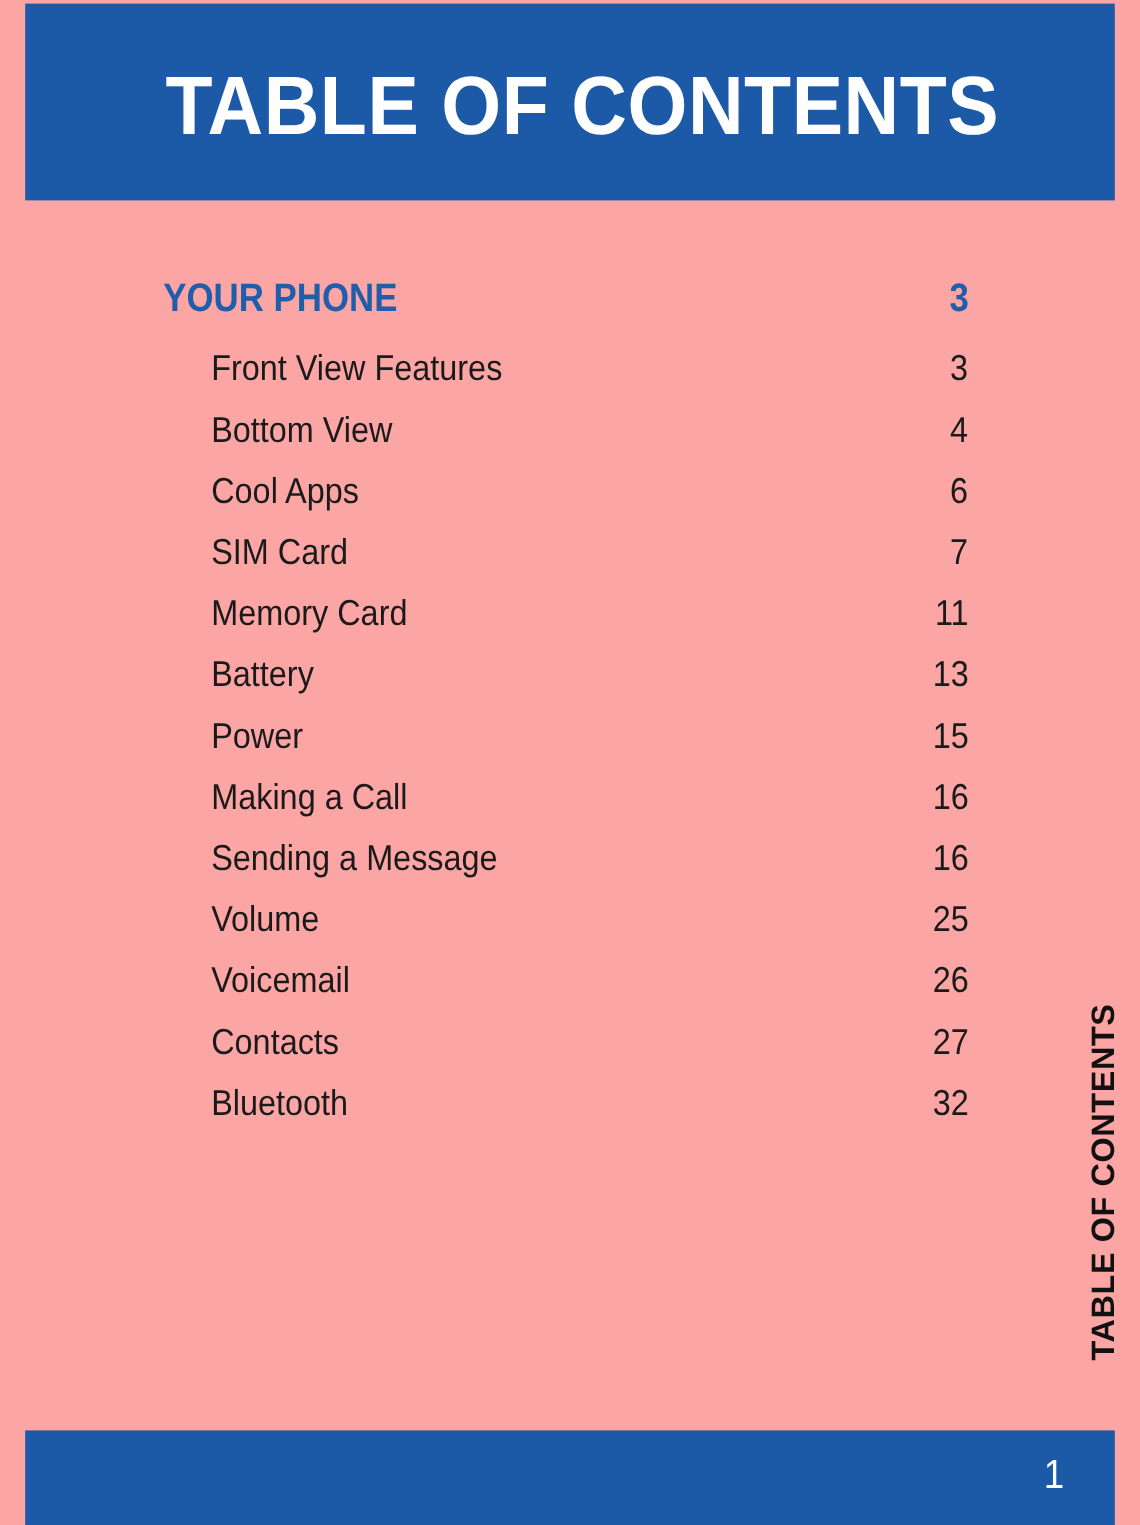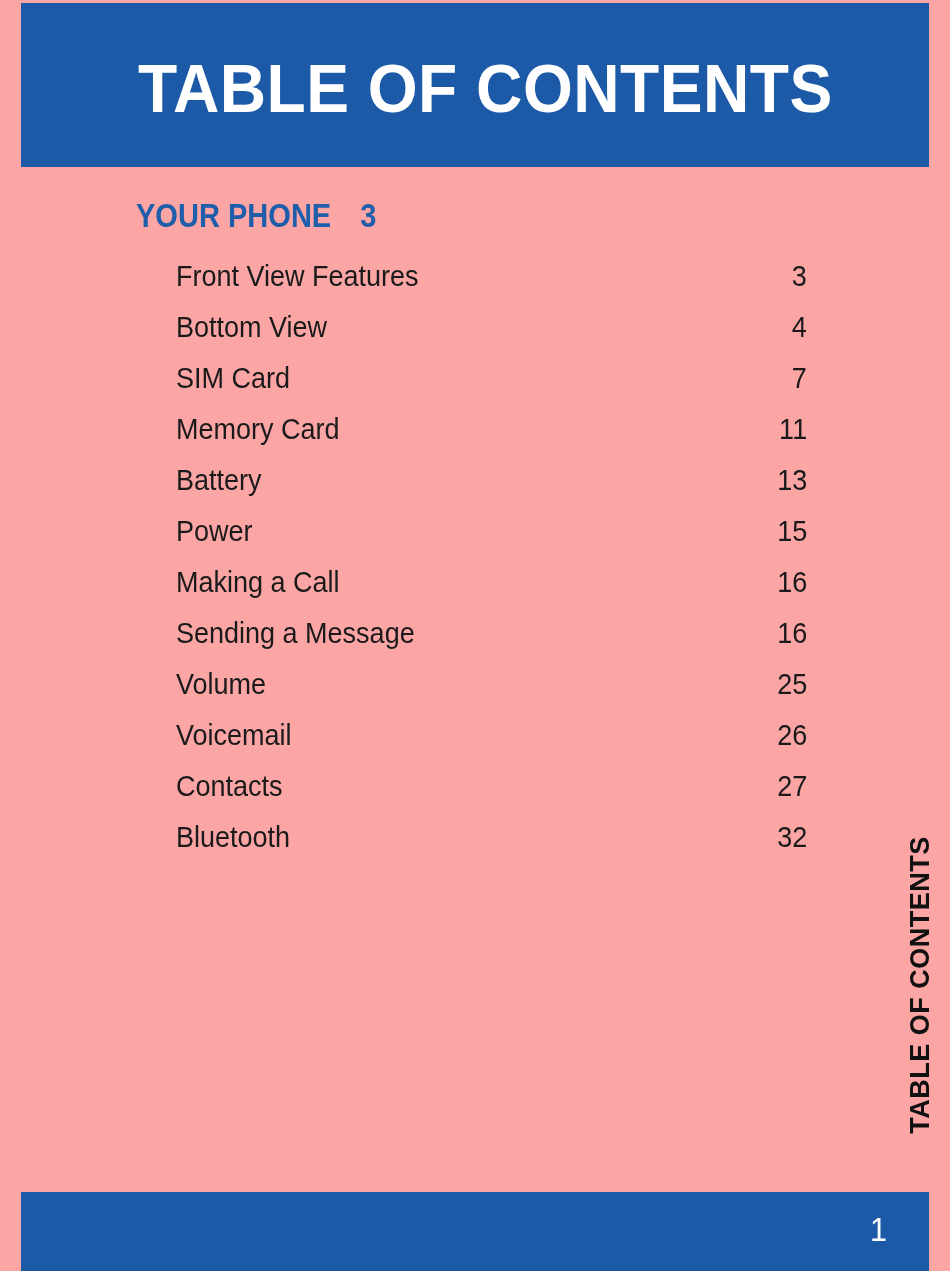--- a/index.html
+++ b/index.html
@@ -48,21 +48,23 @@
   .toc-body {
     position: absolute;
     left: 136px;
     top: 196px;
     width: 671px;
   }
 
   .toc-section {
     display: flex;
     align-items: baseline;
+    justify-content: space-between;
     height: 56px;
+    margin-top: 32px;
   }
   .toc-section-label {
     color: #1f5eab;
     font-weight: bold;
     font-size: 33px;
     line-height: 40px;
     letter-spacing: 0px;
     transform: scaleX(0.88);
     transform-origin: left bottom;
     white-space: nowrap;
@@ -175,20 +177,24 @@
     <ul class="toc-list" id="toc-list">
         <li class="toc-row">
           <span class="toc-row-label">Front View Features</span>
           <span class="toc-row-page">3</span>
         </li>
         <li class="toc-row">
           <span class="toc-row-label">Bottom View</span>
           <span class="toc-row-page">4</span>
         </li>
         <li class="toc-row">
+          <span class="toc-row-label">Cool Apps</span>
+          <span class="toc-row-page">6</span>
+        </li>
+        <li class="toc-row">
           <span class="toc-row-label">SIM Card</span>
           <span class="toc-row-page">7</span>
         </li>
         <li class="toc-row">
           <span class="toc-row-label">Memory Card</span>
           <span class="toc-row-page">11</span>
         </li>
         <li class="toc-row">
           <span class="toc-row-label">Battery</span>
           <span class="toc-row-page">13</span>

